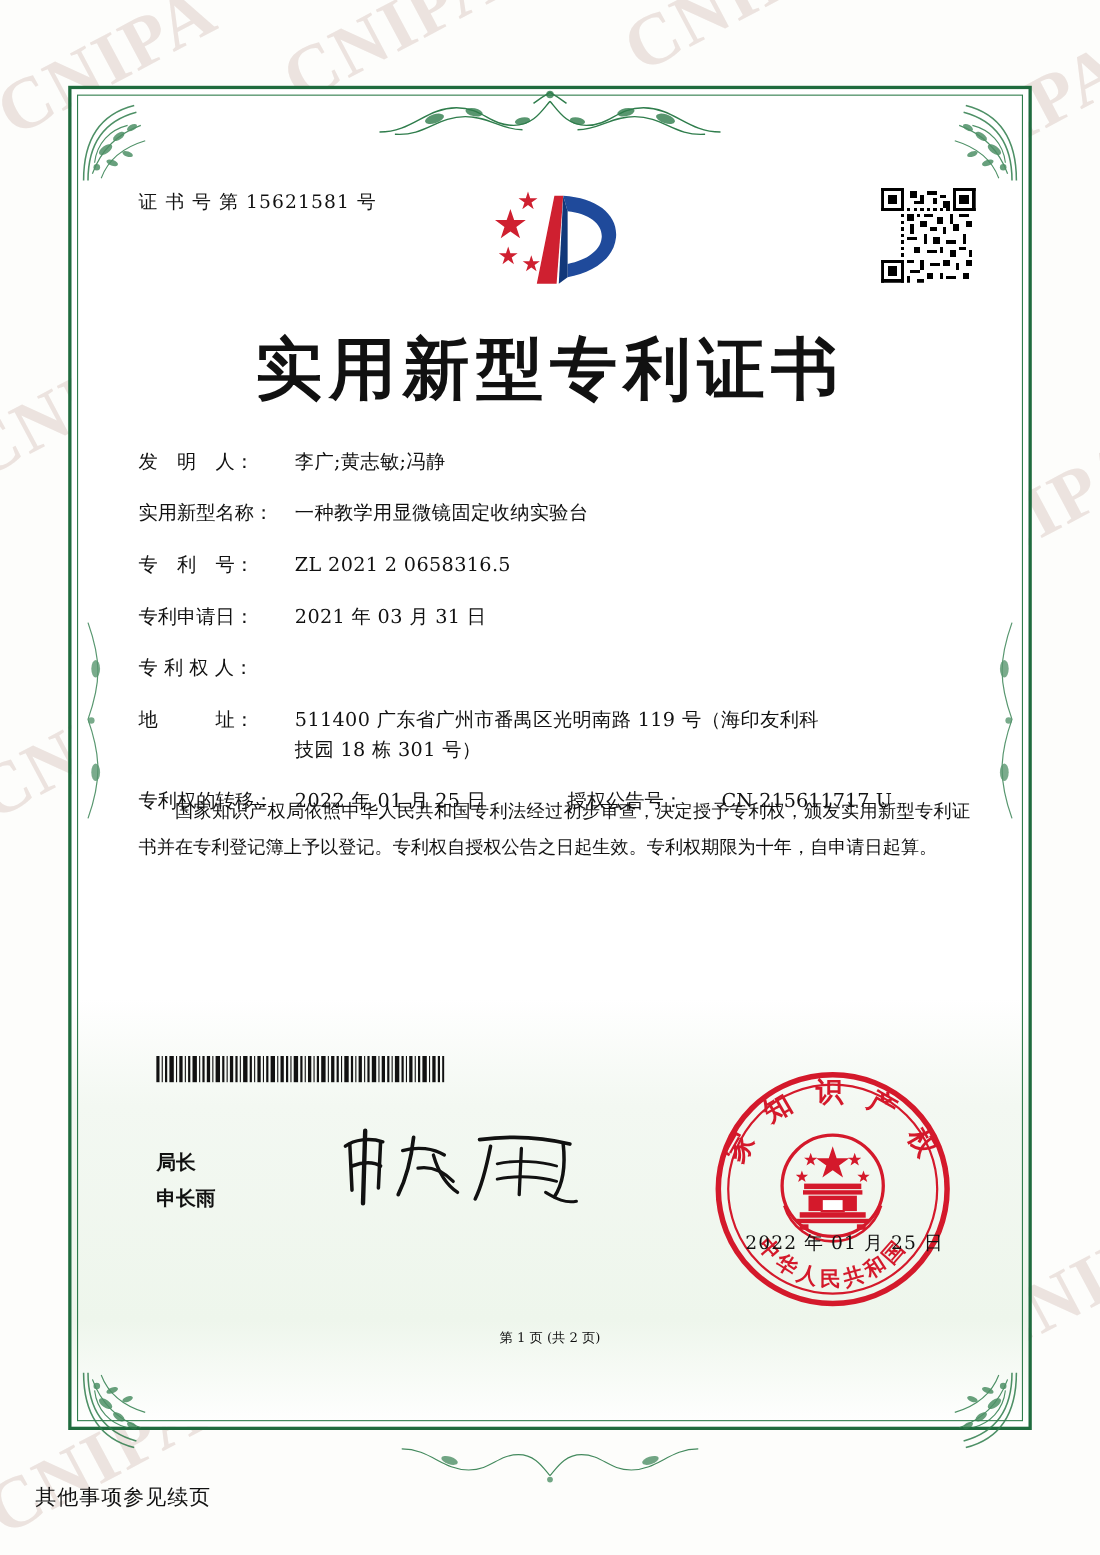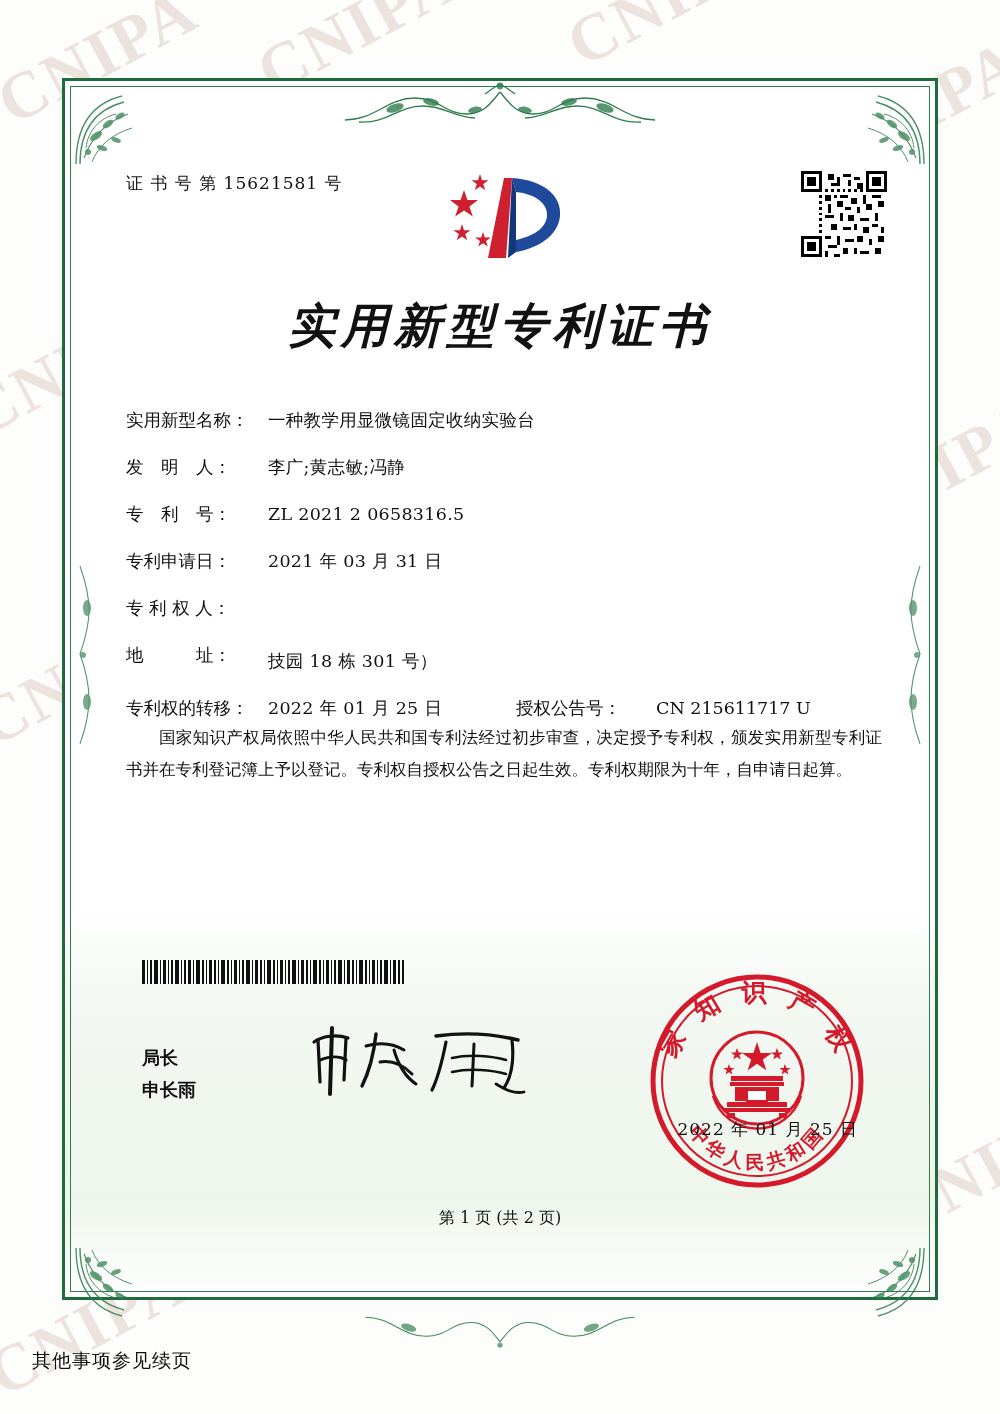--- a/index.html
+++ b/index.html
@@ -148,26 +148,25 @@
     width: 160px;
     height: 108px;
   }
 
   .title {
     position: absolute;
     left: 0;
     right: 0;
     top: 185px;
     text-align: center;
-    font-size: 47px;
+    font-size: 61px;
     font-weight: bold;
     letter-spacing: 6px;
     color: #111;
     font-family: "DejaVu Serif", "Liberation Serif", serif;
-    font-style: italic;
   }
 
   .fields {
     position: absolute;
     left: 30px;
     top: 300px;
     width: 760px;
     font-size: 17.5px;
     color: #111;
     line-height: 1.2;
@@ -260,21 +259,21 @@
     font-size: 17px;
     color: #111;
     letter-spacing: 1px;
   }
 
   .page-num {
     position: absolute;
     left: 0; right: 0;
     top: 1098px;
     text-align: center;
-    font-size: 16px;
+    font-size: 12px;
     color: #111;
   }
 
   .footer-note {
     position: absolute;
     left: 0; right: 0;
     top: 1348px;
     text-align: left;
     font-size: 19px;
     color: #111;
@@ -547,46 +546,47 @@
           <polygon points="63,70 64.8,75.6 70.8,75.6 66,79 67.8,84.6 63,81.2 58.2,84.6 60,79 55.2,75.6 61.2,75.6"></polygon>
         </g>
       </svg>
     </div>
 
     <div class="title">实用新型专利证书</div>
 
     <div class="fields">
 
       <div class="frow">
+        <div class="flabel">发　明　人：</div>
+        <div class="fvalue">李广;黄志敏;冯静</div>
+      </div>
+
+      <div class="frow">
         <div class="flabel">实用新型名称：</div>
         <div class="fvalue">一种教学用显微镜固定收纳实验台</div>
-      </div>
-
-      <div class="frow">
-        <div class="flabel">发　明　人：</div>
-        <div class="fvalue">李广;黄志敏;冯静</div>
       </div>
 
       <div class="frow">
         <div class="flabel">专　利　号：</div>
         <div class="fvalue">ZL 2021 2 0658316.5</div>
       </div>
 
       <div class="frow">
         <div class="flabel">专利申请日：</div>
         <div class="fvalue">2021 年 03 月 31 日</div>
       </div>
 
       <div class="frow">
         <div class="flabel">专 利 权 人：</div>
       </div>
 
       <div class="frow">
         <div class="flabel">地　　　址：</div>
         <div class="fvalue">
+          <span>511400 广东省广州市番禺区光明南路 119 号（海印友利科</span>
           <span class="cont">技园 18 栋 301 号）</span>
         </div>
       </div>
 
       <div class="frow pair">
         <div class="flabel">专利权的转移：</div>
         <div class="fvalue">2022 年 01 月 25 日</div>
         <div class="flabel2">授权公告号：</div>
         <div class="fvalue2">CN 215611717 U</div>
       </div>

